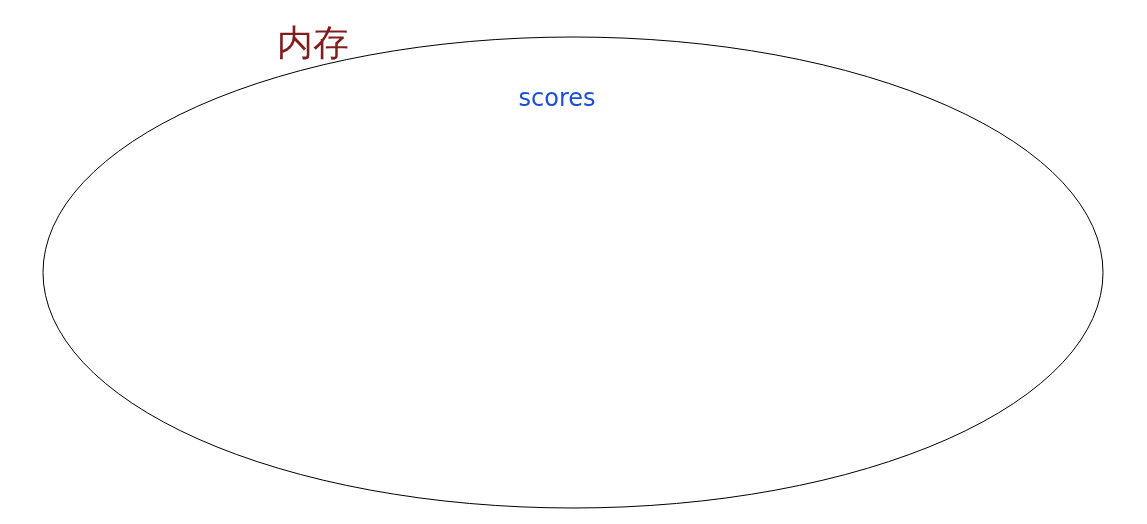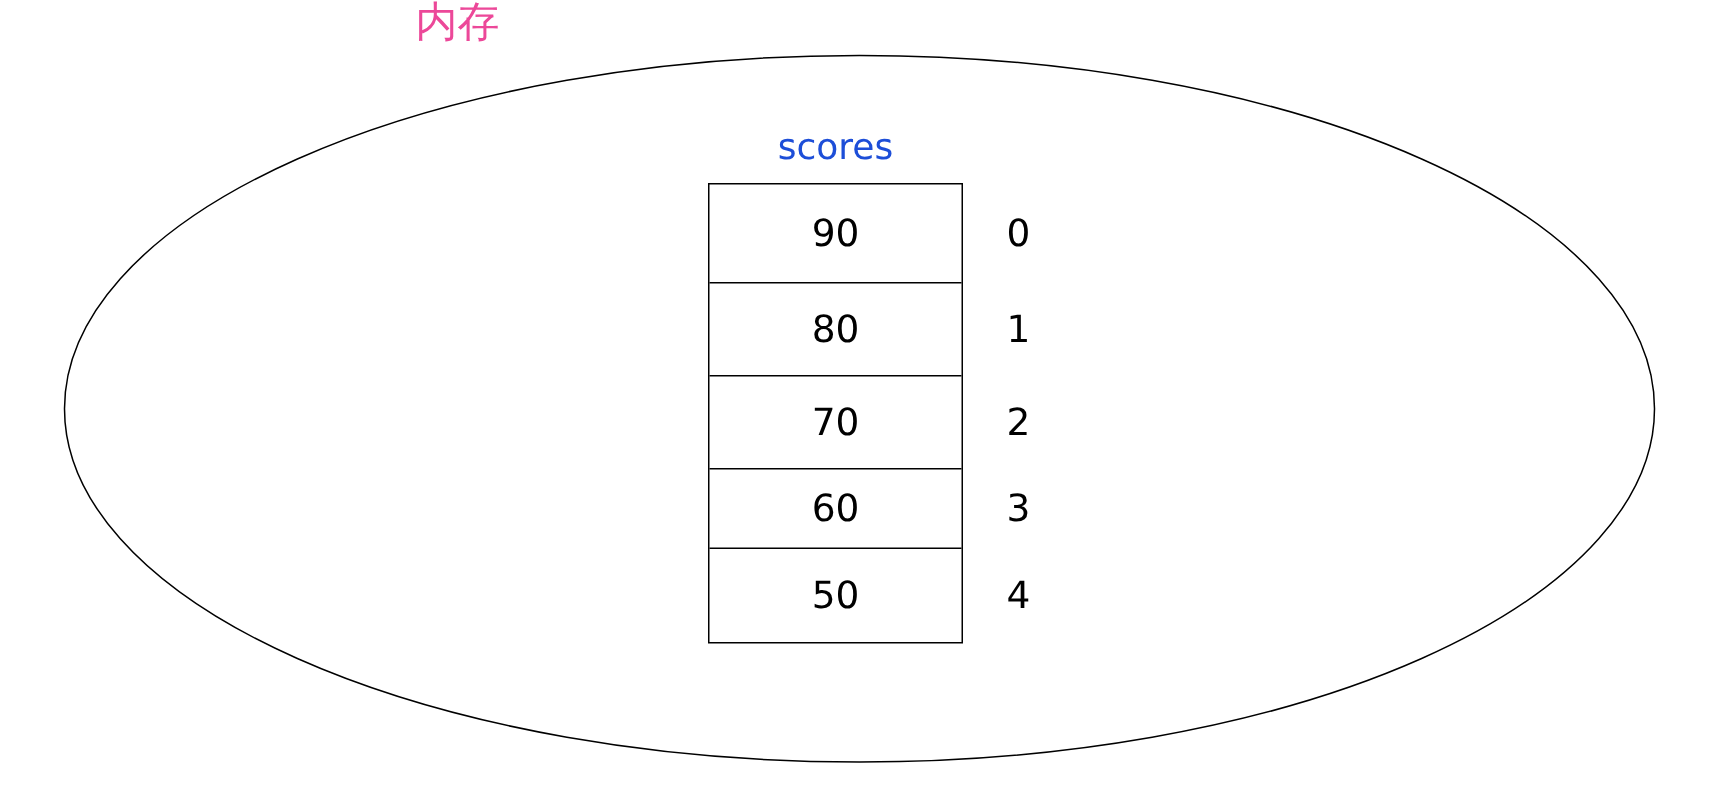--- a/index.html
+++ b/index.html
@@ -22,25 +22,25 @@
     position: absolute;
     left: 0;
     top: 0;
     width: 1147px;
     height: 524px;
     pointer-events: none;
   }
   .memory-label {
     position: absolute;
     left: 277px;
-    top: 0;
-    font-size: 28px;
+    top: 28px;
+    font-size: 36px;
     line-height: 30px;
     white-space: nowrap;
-    color: #ec4899;
+    color: #7f1d1d;
   }
   .array-name-label {
     position: absolute;
     left: 472px;
     top: 84px;
     width: 170px;
     text-align: center;
     font-size: 24px;
     line-height: 28px;
     color: #1d4ed8;
@@ -87,42 +87,14 @@
 <div id="canvas">
 
   <svg class="memory-ellipse" viewBox="0 0 1147 524" xmlns="http://www.w3.org/2000/svg">
     <ellipse cx="573" cy="272.5" rx="530" ry="235.5" fill="#ffffff" stroke="#000000" stroke-width="1"></ellipse>
   </svg>
 
   <div class="memory-label">内存</div>
 
   <div class="array-name-label">scores</div>
 
-  <div class="array-table">
-
-    <div class="array-row" style="height:66px;">
-      <span class="cell-value">90</span>
-      <span class="index-label">0</span>
-    </div>
-
-    <div class="array-row" style="height:62px;">
-      <span class="cell-value">80</span>
-      <span class="index-label">1</span>
-    </div>
-
-    <div class="array-row" style="height:62px;">
-      <span class="cell-value">70</span>
-      <span class="index-label">2</span>
-    </div>
-
-    <div class="array-row" style="height:53px;">
-      <span class="cell-value">60</span>
-      <span class="index-label">3</span>
-    </div>
-
-    <div class="array-row" style="height:62px;">
-      <span class="cell-value">50</span>
-      <span class="index-label">4</span>
-    </div>
-
-  </div>
 
 </div>
 
 </body></html>

